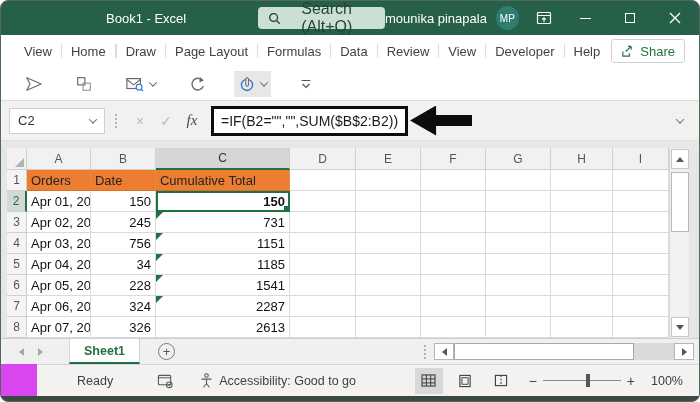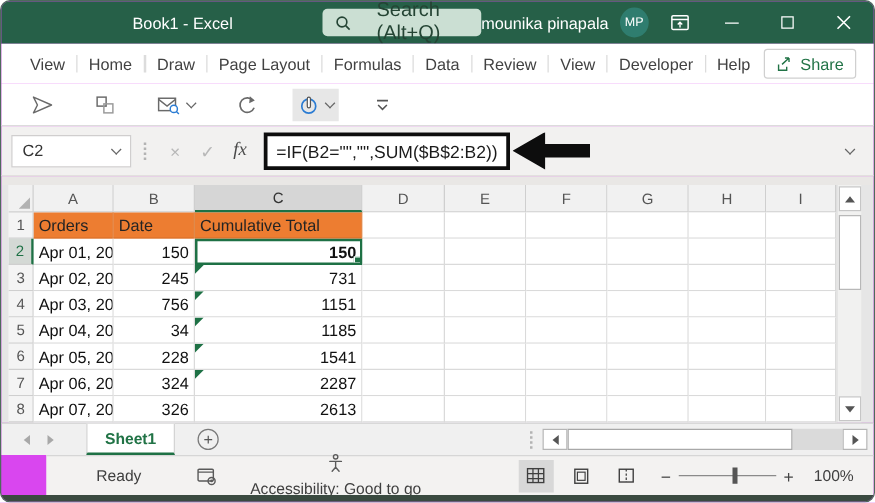--- a/index.html
+++ b/index.html
@@ -83,21 +83,21 @@
   .hscroll { display:flex; align-items:center; margin-right:5px; }
   .hbtn { width:20px; height:17px; background:#fff; border:1px solid #b5b5b5; display:flex; align-items:center; justify-content:center; }
   .htrack { width:220px; height:17px; background:#dadada; display:flex; }
   .hthumb { width:180px; height:17px; background:#fff; border:1px solid #a8a8a8; }
   .sheetbar .vdots { margin-left:auto; margin-right:8px; }
 
   
   .statusbar { height:32px; background:#f3f2f1; border-top:1px solid #d6d6d6; display:flex; align-items:center; font-size:12.5px; color:#3f3f3f; flex:none;margin-left:36px; }
   .st-ready { margin-left:40px; }
   .st-macro { margin-left:44px; display:flex; }
-  .st-acc { margin-left:26px; display:flex; align-items:center; gap:6px;flex-direction:column; }
+  .st-acc { margin-left:26px; display:flex; align-items:center; gap:6px; }
   .views { margin-left:auto; display:flex; align-items:center; }
   .vbtn { width:28px; height:26px; display:flex; align-items:center; justify-content:center; margin-right:8px; }
   .vbtn.hl { background:#d8d8d8; }
   .zoomout,.zoomin { font-size:14px; color:#444; padding:0 6px; }
   .slider { width:78px; height:14px; display:flex; align-items:center; position:relative; }
   .slider .line { width:100%; height:0; border-top:1.2px solid #8a8a8a; }
   .slider .thumb { position:absolute; left:55%; width:4px; height:13px; background:#555; }
   .zoomlvl { margin:0 16px 0 10px; }
 
   .bottomedge { height:5px; background:#3a4a40; flex:none; margin-top:auto; }

